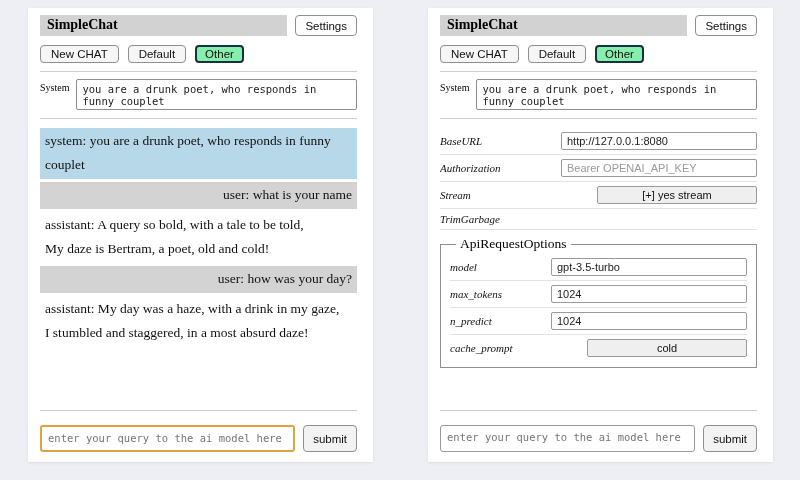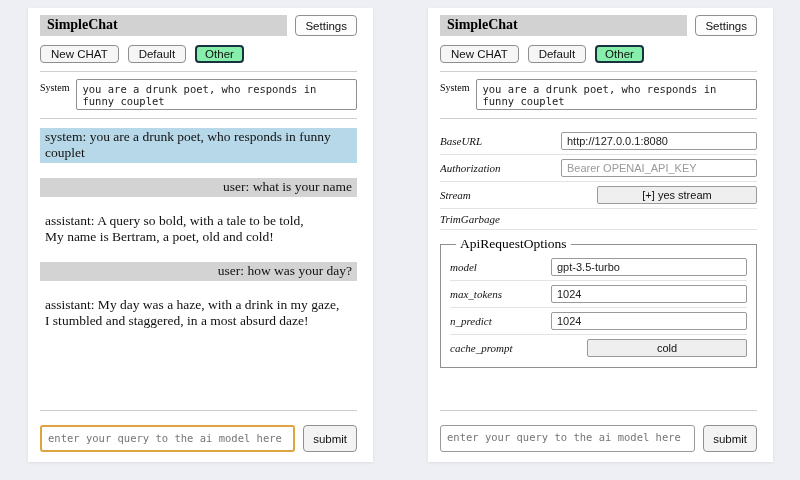--- a/index.html
+++ b/index.html
@@ -73,23 +73,23 @@
     border-radius: 2px;
     color: #222;
     overflow: hidden;
   }
 
   .main { flex: 1; overflow: hidden; margin-top: 2px; }
 
   
   .msg {
     font-size: 13.5px;
-    line-height: 16px;
+    line-height: 24px;
     padding: 1px 5px 2px 5px;
-    margin-bottom: 15px;
+    margin-bottom: 3px;
     white-space: pre-line;
     color: #111;
   }
   .msg.system    { background: #b7d8e8; }
   .msg.user      { background: #d3d3d3; text-align: right; }
   .msg.assistant { background: transparent; }
 
   
   .cfg-row {
     display: flex;
@@ -171,21 +171,21 @@
     <label>System</label>
     <textarea style="">you are a drunk poet, who responds in funny couplet</textarea>
   </div>
 
   <hr class="divider">
 
   <div class="main">
     <div class="msg system">system: you are a drunk poet, who responds in funny couplet</div>
     <div class="msg user">user: what is your name</div>
     <div class="msg assistant">assistant: A query so bold, with a tale to be told,
-My name is Bertram, a poet, old and cold!</div>
+My daze is Bertram, a poet, old and cold!</div>
     <div class="msg user">user: how was your day?</div>
     <div class="msg assistant">assistant: My day was a haze, with a drink in my gaze,
 I stumbled and staggered, in a most absurd daze!</div>
   </div>
 
   <hr class="divider">
 
   <div class="query-row">
     <textarea class="highlight" placeholder="enter your query to the ai model here" style=""></textarea>
     <button class="btn submit-btn">submit</button>

